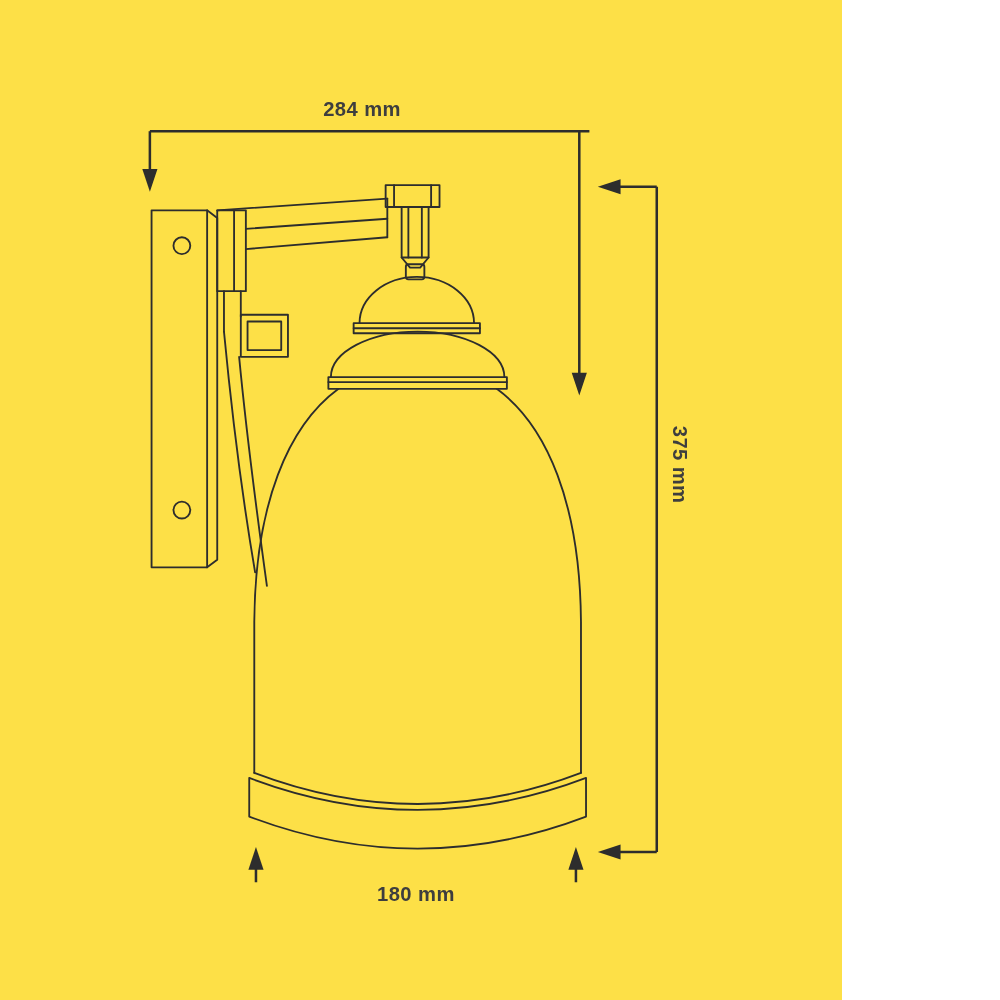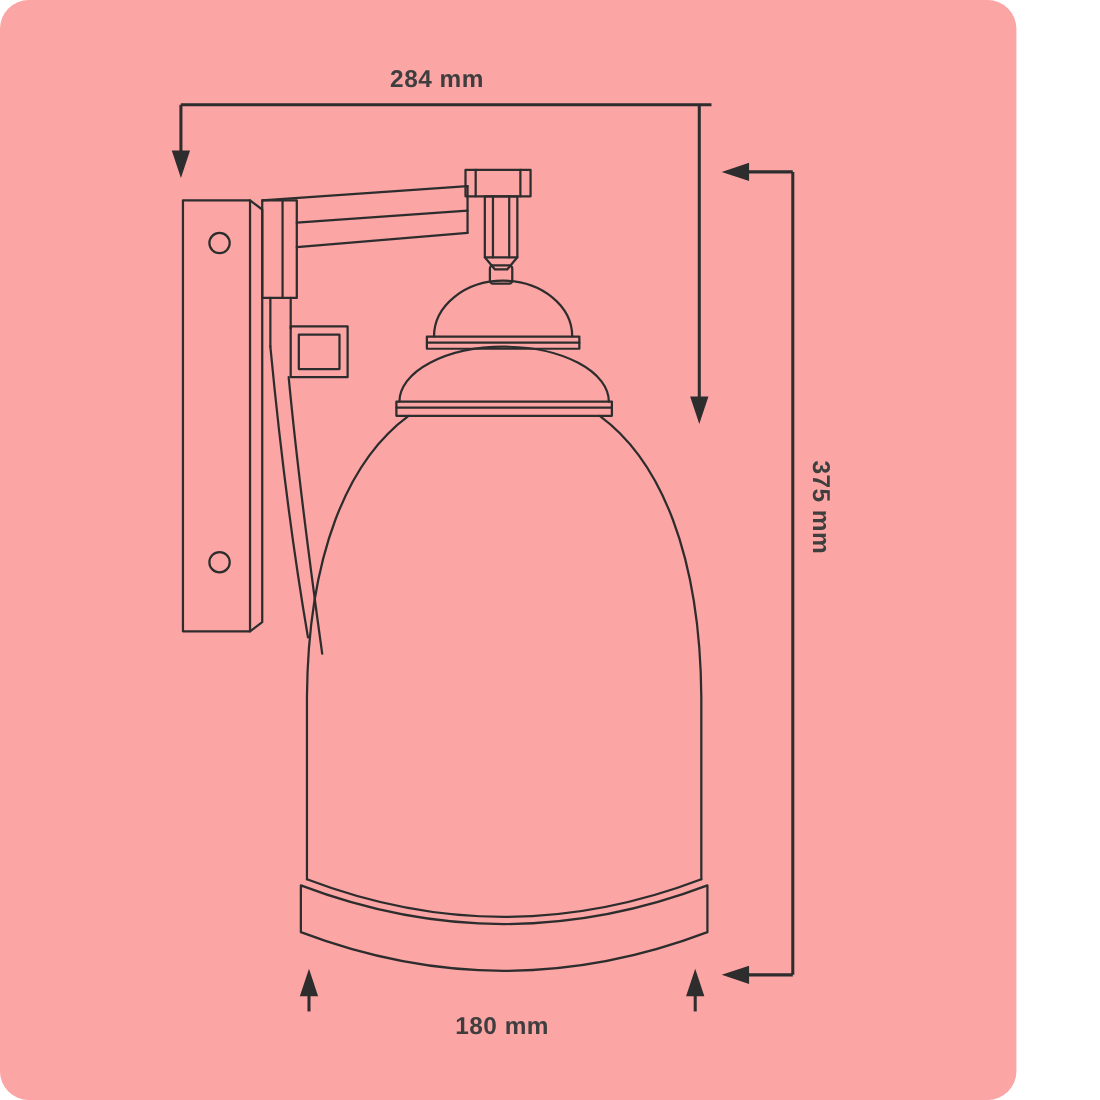--- a/index.html
+++ b/index.html
@@ -3,25 +3,24 @@
 <meta charset="utf-8">
 <style>
   html, body {
     margin: 0;
     padding: 0;
     background: #ffffff;
     font-family: "Liberation Sans", sans-serif;
   }
   .canvas {
     position: relative;
-    width: 924px;
+    width: 842px;
     height: 1000px;
-    background: #fca5a5;
+    background: #fde047;
     overflow: hidden;
-    border-radius: 26px;
   }
   .canvas svg {
     position: absolute;
     inset: 0;
     width: 100%;
     height: 100%;
   }
   .draw {
     stroke: #2d2d2d;
     stroke-width: 2.2;

